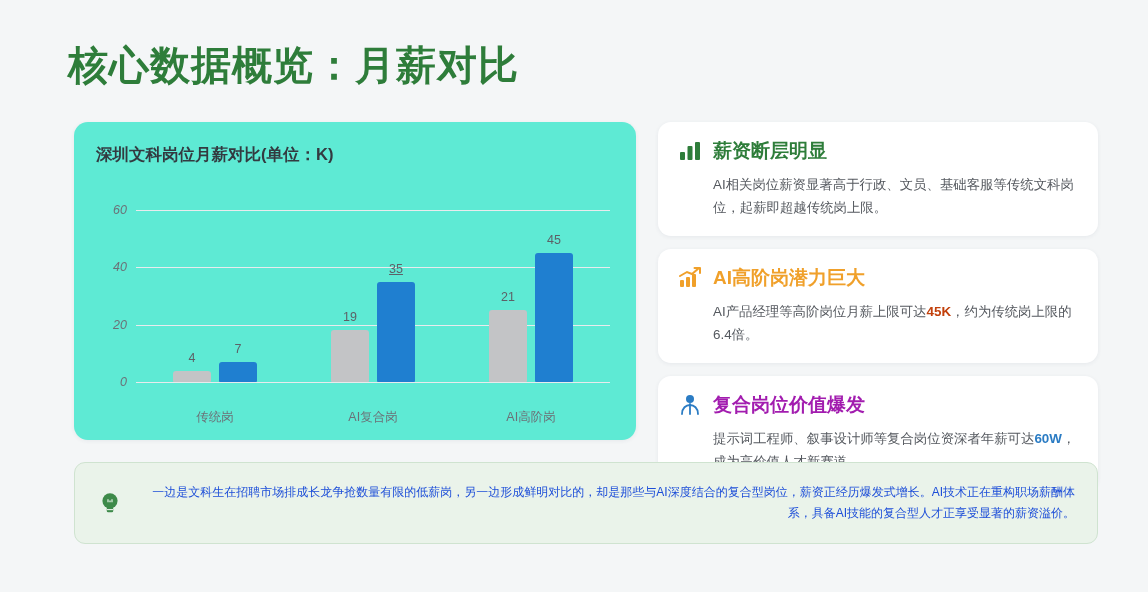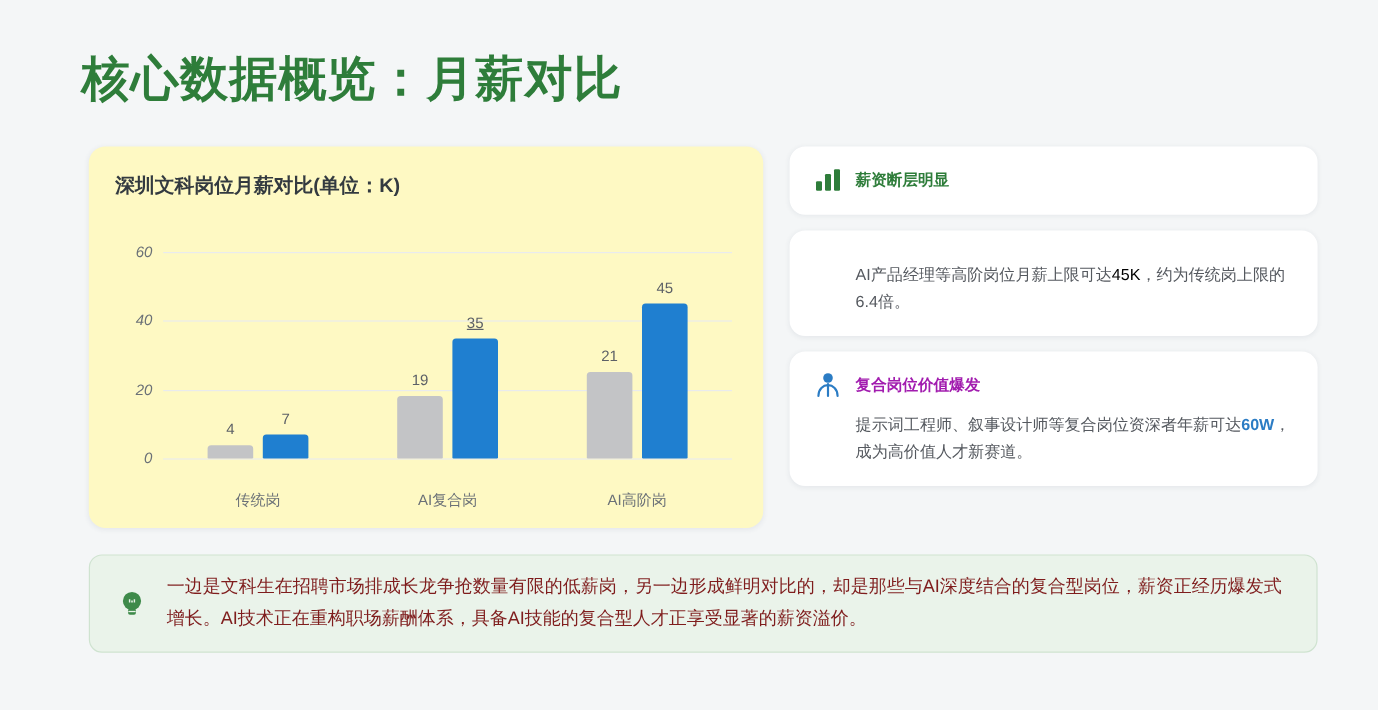--- a/index.html
+++ b/index.html
@@ -15,21 +15,21 @@
   .page-title {
     position: absolute; left: 68px; top: 38px;
     font-size: 40px; font-weight: bold; letter-spacing: 1px;
     color: #2e7d3a; white-space: nowrap;
   }
 
   
   .chart-panel {
     position: absolute; left: 74px; top: 122px;
     width: 562px; height: 318px;
-    background: #fef9c3; border-radius: 14px;
+    background: #5eead4; border-radius: 14px;
     box-shadow: 0 1px 4px rgba(40,60,80,.07);
   }
   .chart-title {
     position: absolute; left: 22px; top: 22px;
     font-size: 16.5px; font-weight: bold; color: #333a40;
     white-space: nowrap;
   }
   .plot {
     position: absolute; left: 62px; top: 88px;
     width: 474px; height: 172px;
@@ -72,41 +72,41 @@
   
   .cards { position: absolute; left: 658px; top: 122px; width: 440px; }
   .card {
     background: #ffffff; border-radius: 13px;
     padding: 16px 20px 17px 20px; margin-bottom: 13px;
     box-shadow: 0 1px 4px rgba(40,60,80,.07);
     position: relative;
   }
   .card-head { display: flex; align-items: center; gap: 11px; }
   .card-icon { width: 24px; height: 24px; flex: 0 0 24px; display: block; }
-  .card-title { font-size: 13px; font-weight: bold; white-space: nowrap; }
+  .card-title { font-size: 19px; font-weight: bold; white-space: nowrap; }
   .card-title.green { color: #2e7d3a; }
   .card-title.orange { color: #f0a02a; }
   .card-title.blue { color: #a21caf; }
   .card-body {
     margin-top: 9px; margin-left: 35px;
     font-size: 13.4px; line-height: 1.72; color: #55595f;
   }
-  .hl-orange { color: #000000; font-weight: normal; }
+  .hl-orange { color: #c2410c; font-weight: bold; }
   .hl-blue { color: #2b7cc4; font-weight: bold; }
 
   
   .banner {
     position: absolute; left: 74px; top: 462px;
     width: 1024px; height: 82px;
     background: #eaf3ea; border: 1px solid #cfe3d0;
     border-radius: 11px;
     display: flex; align-items: center; padding: 0 22px;
   }
   .banner-icon { width: 26px; height: 26px; flex: 0 0 26px; margin-right: 16px; }
-  .banner-text { font-size: 15px; line-height: 1.78; color: #7f1d1d; }
+  .banner-text { font-size: 12px; line-height: 1.78; color: #1d4ed8; text-align: right; }
 </style>
 </head>
 <body>
 
 <div class="page">
 
   <div class="page-title">核心数据概览：月薪对比</div>
 
   <div class="chart-panel">
     <div class="chart-title">深圳文科岗位月薪对比(单位：K)</div>
@@ -164,22 +164,33 @@
   <div class="cards" id="cards">
       <div class="card">
         <div class="card-head">
           <svg class="card-icon" viewBox="0 0 24 24" style="color: rgb(46, 125, 58); fill: rgb(46, 125, 58);">
             <rect x="2" y="13" width="5" height="8" rx="1"></rect>
             <rect x="9.5" y="7" width="5" height="14" rx="1"></rect>
             <rect x="17" y="3" width="5" height="18" rx="1"></rect>
           </svg>
           <div class="card-title green">薪资断层明显</div>
         </div>
+        <div class="card-body"><span>AI相关岗位薪资显著高于行政、文员、基础客服等传统文科岗位，起薪即超越传统岗上限。</span></div>
       </div>
       <div class="card">
+        <div class="card-head">
+          <svg class="card-icon" viewBox="0 0 24 24" style="color: rgb(240, 160, 42); fill: rgb(240, 160, 42);">
+            <rect x="2" y="14" width="4" height="7" rx="1"></rect>
+            <rect x="8" y="11" width="4" height="10" rx="1"></rect>
+            <rect x="14" y="8" width="4" height="13" rx="1"></rect>
+            <path d="M2 10 L9 6 L14 8 L21 2" stroke="currentColor" stroke-width="2" fill="none" stroke-linecap="round"></path>
+            <path d="M16.5 2 H22 V7" stroke="currentColor" stroke-width="2" fill="none" stroke-linecap="round" stroke-linejoin="round"></path>
+          </svg>
+          <div class="card-title orange">AI高阶岗潜力巨大</div>
+        </div>
         <div class="card-body"><span>AI产品经理等高阶岗位月薪上限可达</span><span class="hl-orange">45K</span><span>，约为传统岗上限的6.4倍。</span></div>
       </div>
       <div class="card">
         <div class="card-head">
           <svg class="card-icon" viewBox="0 0 24 24" style="color: rgb(43, 124, 196); fill: rgb(43, 124, 196);">
             <circle cx="12" cy="6" r="4"></circle>
             <path d="M4 21 C4 15 8 12 12 12 C16 12 20 15 20 21" stroke="currentColor" stroke-width="1.8" fill="none" stroke-linecap="round"></path>
             <path d="M12 11 V21" stroke="currentColor" stroke-width="1.8" fill="none" stroke-linecap="round"></path>
           </svg>
           <div class="card-title blue">复合岗位价值爆发</div>

